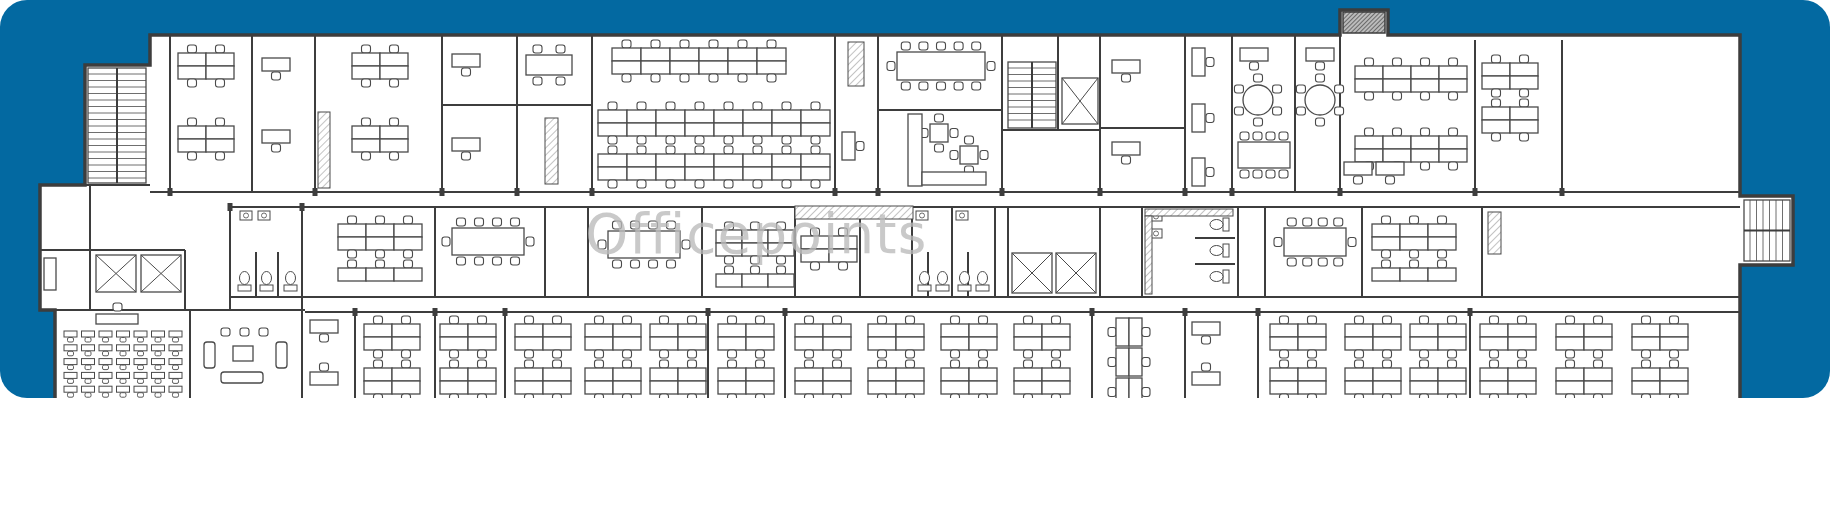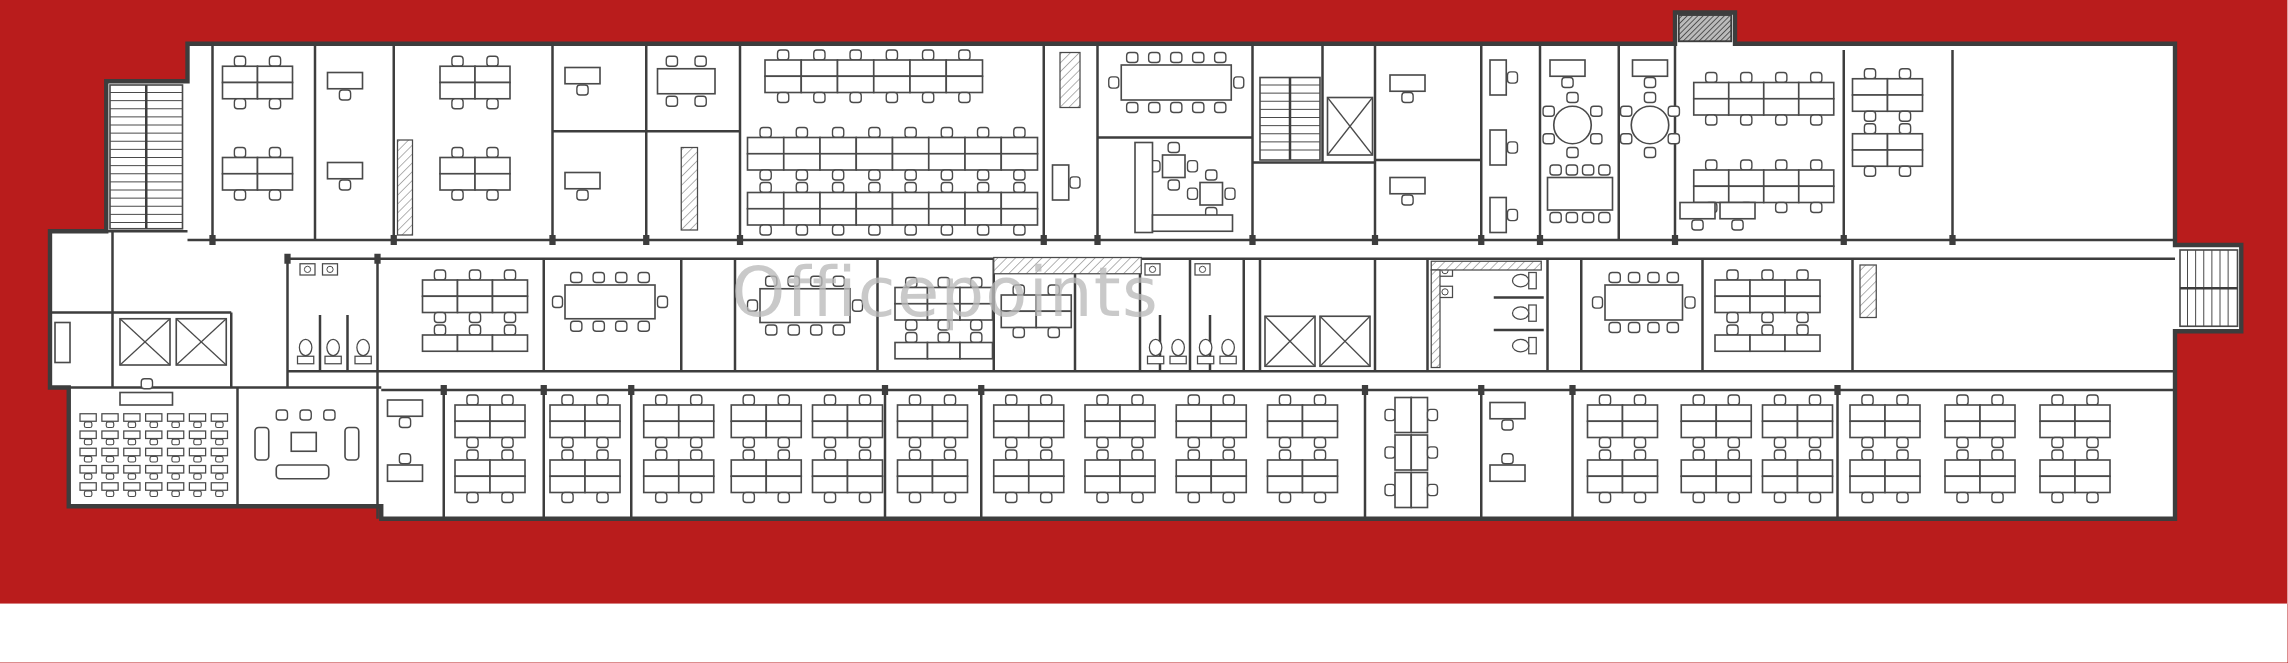--- a/index.html
+++ b/index.html
@@ -1,16 +1,16 @@
 <!DOCTYPE html>
 <html><head>
 <meta charset="utf-8">
 <style>
   html,body{margin:0;padding:0;background:#ffffff;}
-  .frame{position:relative;width:1830px;height:483px;background:#b91c1c;overflow:hidden;}
+  .frame{position:relative;width:1830px;height:398px;background:#0369a1;overflow:hidden;border-radius:27px;}
   .frame svg{position:absolute;left:0;top:0;}
   .watermark{
     position:absolute;
     left:585px;
     top:202px;
     font-family:"DejaVu Sans",sans-serif;
     font-size:55px;
     font-weight:400;
     letter-spacing:1px;
     pointer-events:none;

